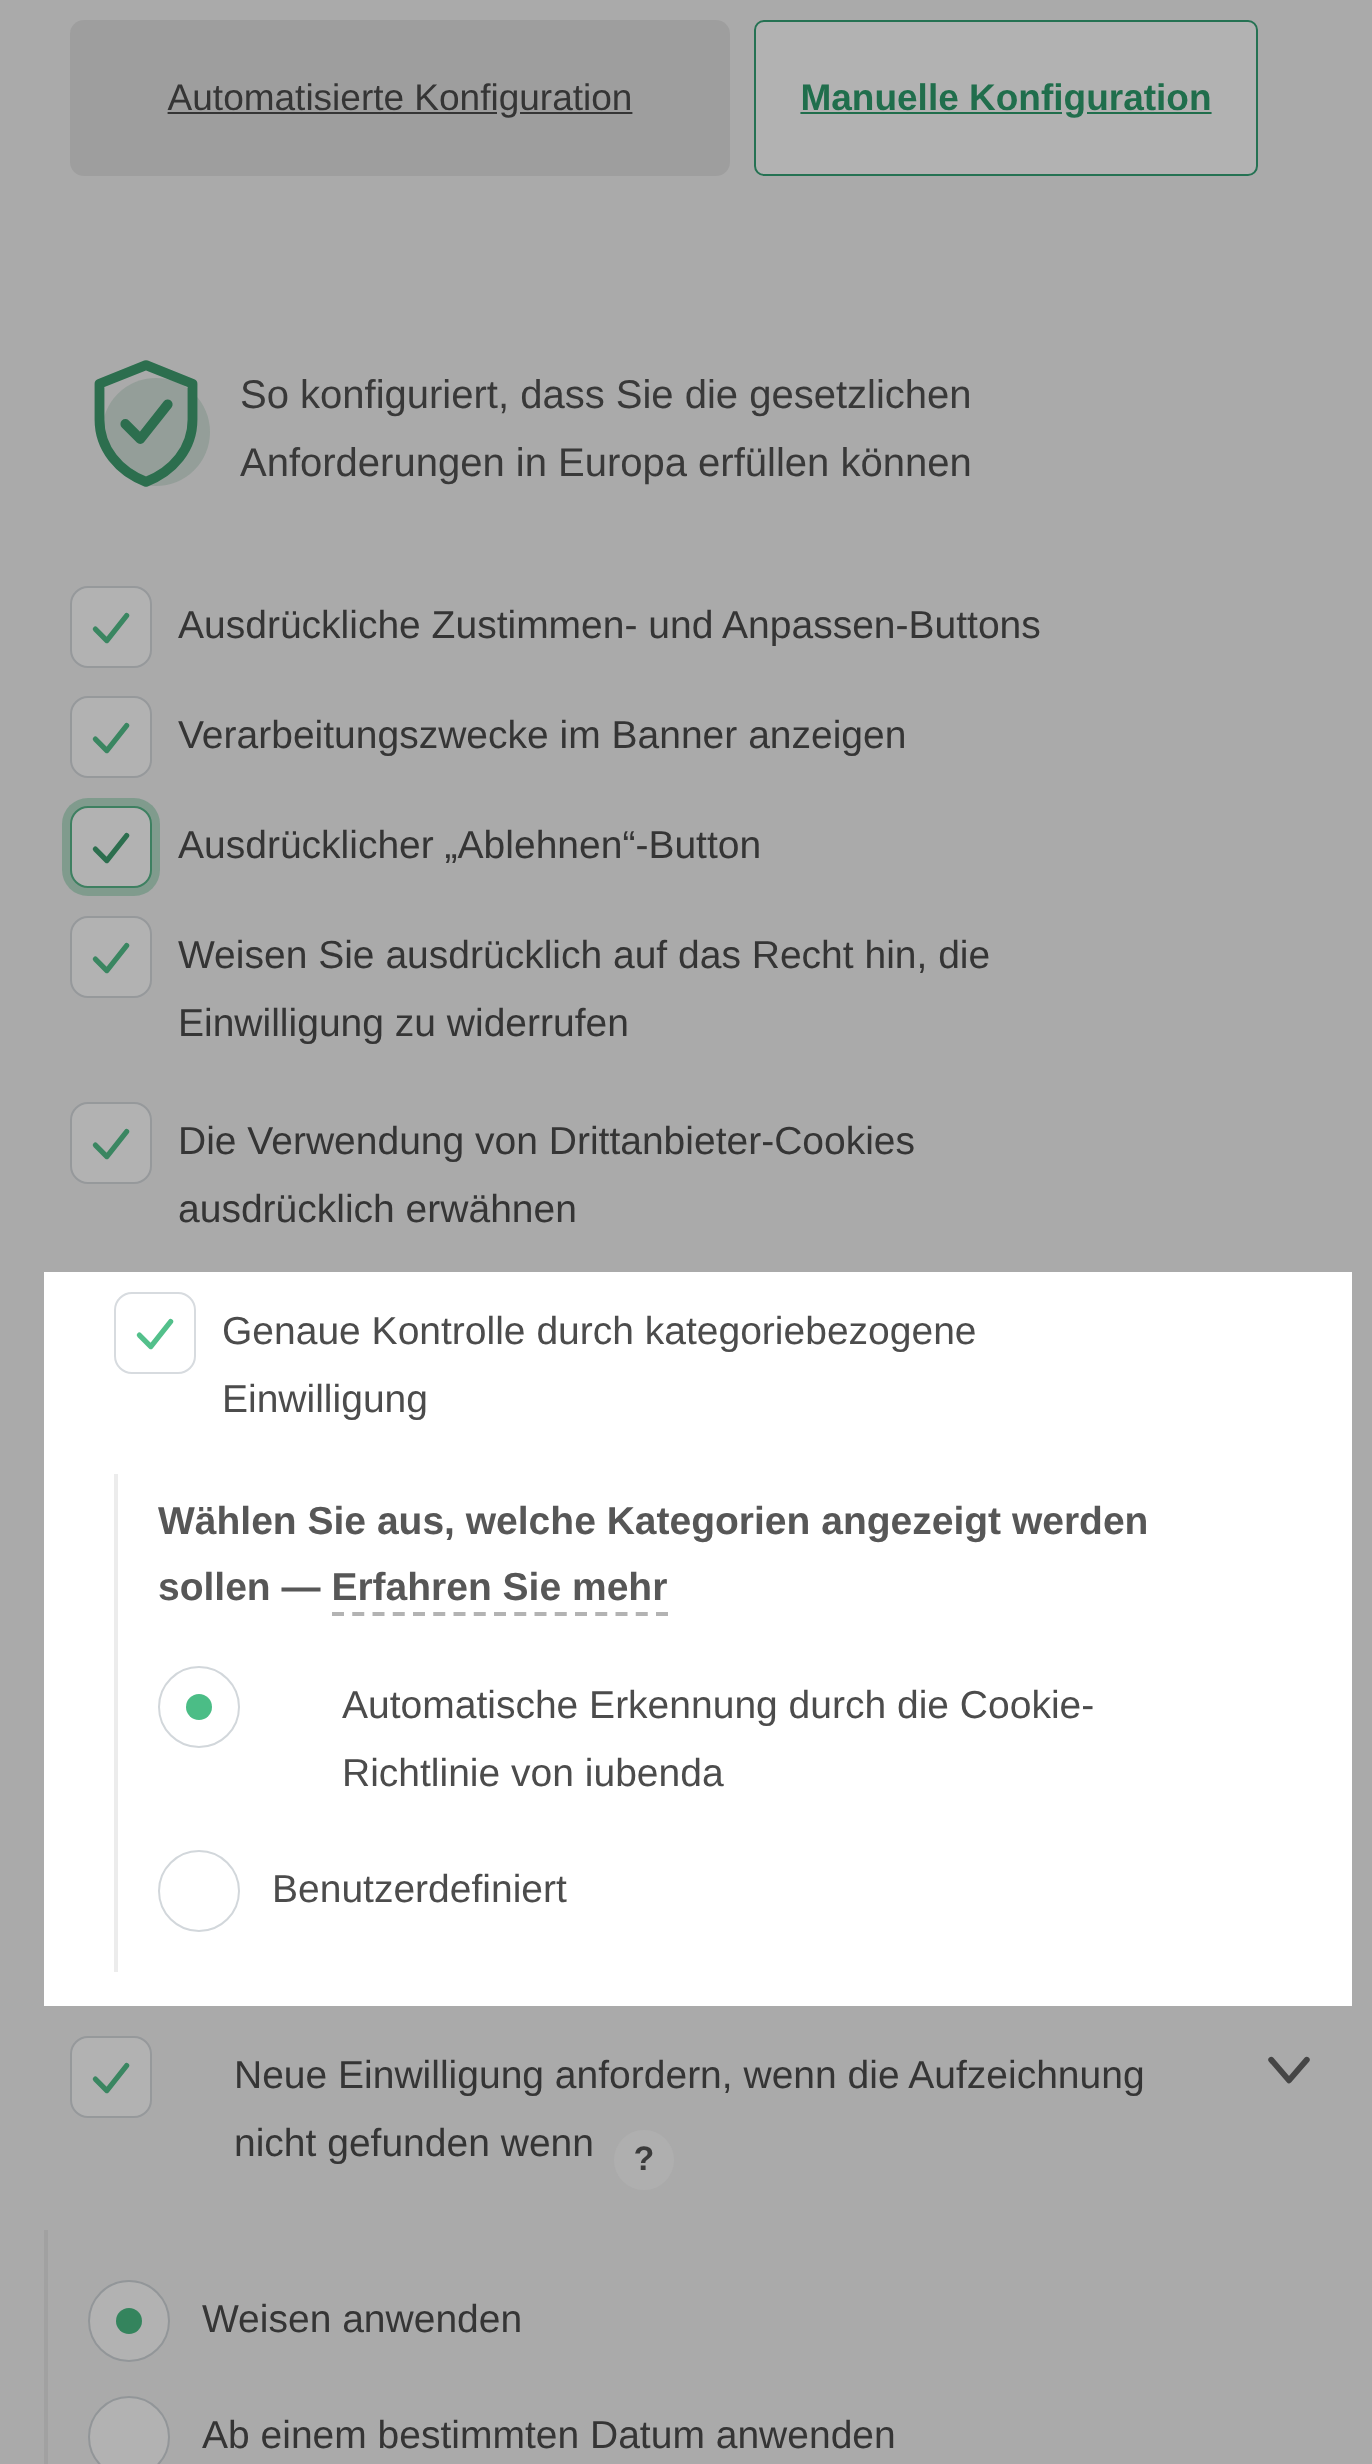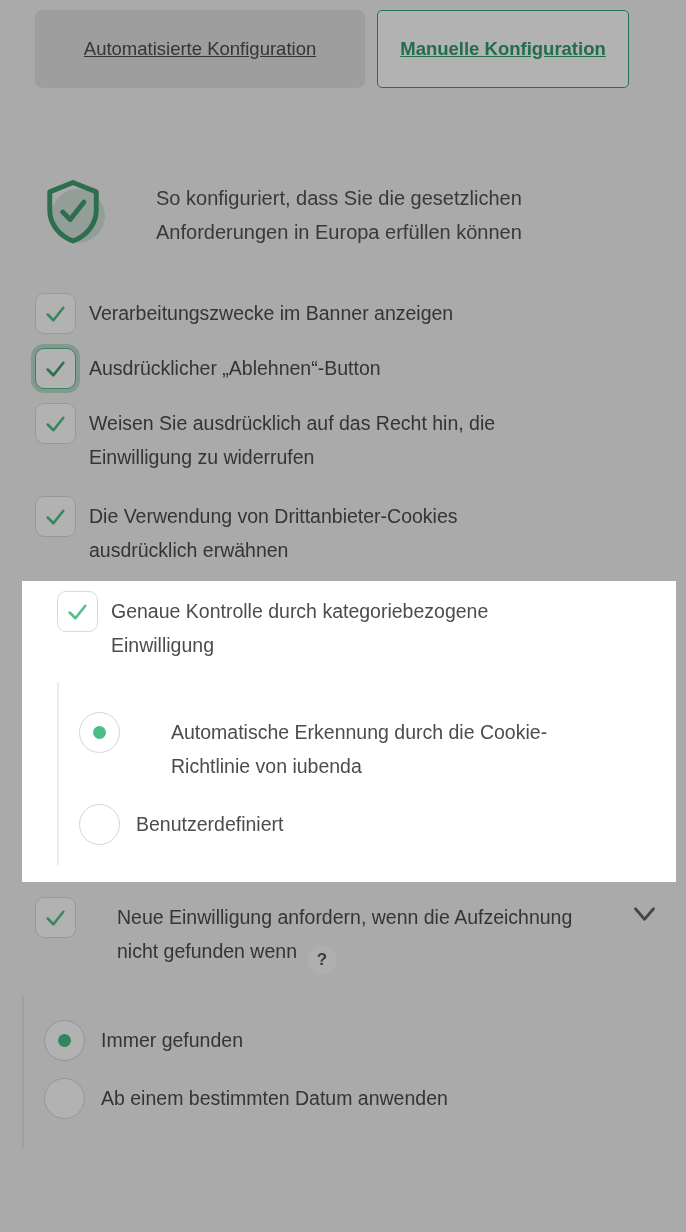--- a/index.html
+++ b/index.html
@@ -37,21 +37,21 @@
   
   .compliance { display: flex; margin: 90px 0 0 42px; align-items: flex-start; }
   .shield-wrap { position: relative; width: 62px; height: 68px; flex: 0 0 auto; }
   .shield-wrap::before {
     content: ""; position: absolute; left: 9px; top: 11px;
     width: 54px; height: 54px; border-radius: 50%;
     background: rgba(186, 214, 199, 0.55);
   }
   .shield-wrap svg { position: relative; }
   .compliance-text {
-    margin-left: 52px; font-size: 20px; line-height: 34px; color: #525252;
+    margin-left: 16px; font-size: 20px; line-height: 34px; color: #525252;
     white-space: pre-line; padding-top: 3px; max-width: 470px;
   }
 
   
   .checklist { margin-top: 44px; }
   .check-row { display: flex; align-items: flex-start; padding-left: 35px; margin-bottom: 14px; }
   .checkbox {
     width: 41px; height: 41px; flex: 0 0 auto;
     background: #ffffff; border: 1px solid #d7dbdf; border-radius: 9px;
     display: flex; align-items: center; justify-content: center;
@@ -135,20 +135,28 @@
       <path d="M12 1.6 L21 5.2 V12.2 C21 17.8 17.2 22.2 12 24.2 C6.8 22.2 3 17.8 3 12.2 V5.2 Z" stroke="#3f9e70" stroke-width="1.9" stroke-linejoin="round"></path>
       <path d="M8 13 L10.9 15.9 L16.2 9.2" stroke="#3f9e70" stroke-width="1.9" stroke-linecap="round" stroke-linejoin="round"></path>
     </svg>
   </div>
   <p class="compliance-text">So konfiguriert, dass Sie die gesetzlichen
 Anforderungen in Europa erfüllen können</p>
 </div>
 
 <div class="checklist">
 
+  <div class="check-row">
+    <div class="checkbox">
+      <svg width="25" height="25" viewBox="0 0 24 24" fill="none">
+        <path d="M4.5 13 L10 18.5 L19.5 6.5" stroke="#53c08b" stroke-width="2.5" stroke-linecap="round" stroke-linejoin="round"></path>
+      </svg>
+    </div>
+    <span class="check-label">Ausdrückliche Zustimmen- und Anpassen-Buttons</span>
+  </div>
 
   <div class="check-row">
     <div class="checkbox">
       <svg width="25" height="25" viewBox="0 0 24 24" fill="none">
         <path d="M4.5 13 L10 18.5 L19.5 6.5" stroke="#53c08b" stroke-width="2.5" stroke-linecap="round" stroke-linejoin="round"></path>
       </svg>
     </div>
     <span class="check-label">Verarbeitungszwecke im Banner anzeigen</span>
   </div>
 
@@ -188,20 +196,24 @@
     <div class="checkbox">
       <svg width="25" height="25" viewBox="0 0 24 24" fill="none">
         <path d="M4.5 13 L10 18.5 L19.5 6.5" stroke="#53c08b" stroke-width="2.5" stroke-linecap="round" stroke-linejoin="round"></path>
       </svg>
     </div>
     <span class="check-label">Genaue Kontrolle durch kategoriebezogene
 Einwilligung</span>
   </div>
 
   <div class="sub-panel">
+    <p class="question">
+      <span class="q-text">Wählen Sie aus, welche Kategorien angezeigt werden
+sollen — </span><a class="learn-more">Erfahren Sie mehr</a>
+    </p>
 
     <div class="radio-row" style="margin-top:22px;gap:35px;">
       <div class="radio selected">
         <span class="dot"></span>
       </div>
       <span class="radio-label">Automatische Erkennung durch die Cookie-
 Richtlinie von iubenda</span>
     </div>
 
     <div class="radio-row" style="margin-top:21px;">
@@ -227,21 +239,21 @@
         <path d="M2.5 2 L12 13 L21.5 2" stroke="#636363" stroke-width="3.1" stroke-linecap="round" stroke-linejoin="round"></path>
       </svg>
     </span>
   </div>
 
   <div class="sub-panel">
     <div class="radio-row">
       <div class="radio selected">
         <span class="dot"></span>
       </div>
-      <span class="radio-label">Immer gefunden</span>
+      <span class="radio-label">Weisen anwenden</span>
     </div>
 
     <div class="radio-row">
       <div class="radio">
         <span class="dot"></span>
       </div>
       <span class="radio-label">Ab einem bestimmten Datum anwenden</span>
     </div>
   </div>
 </section>

